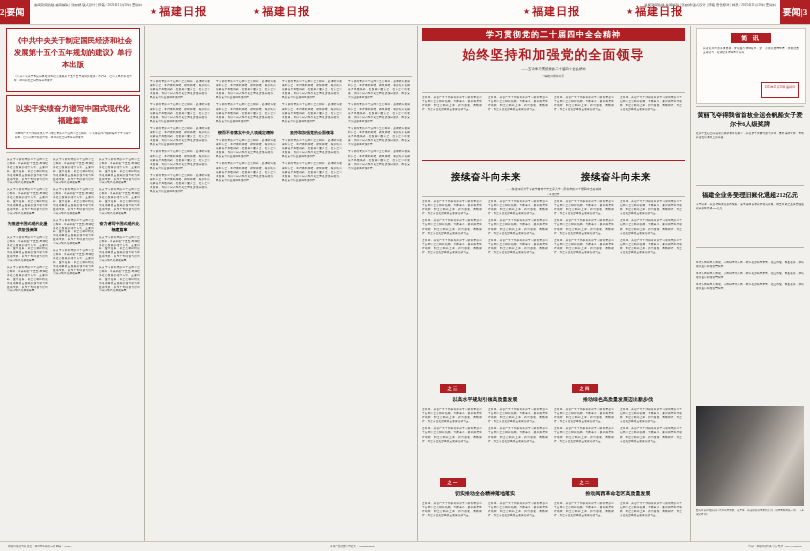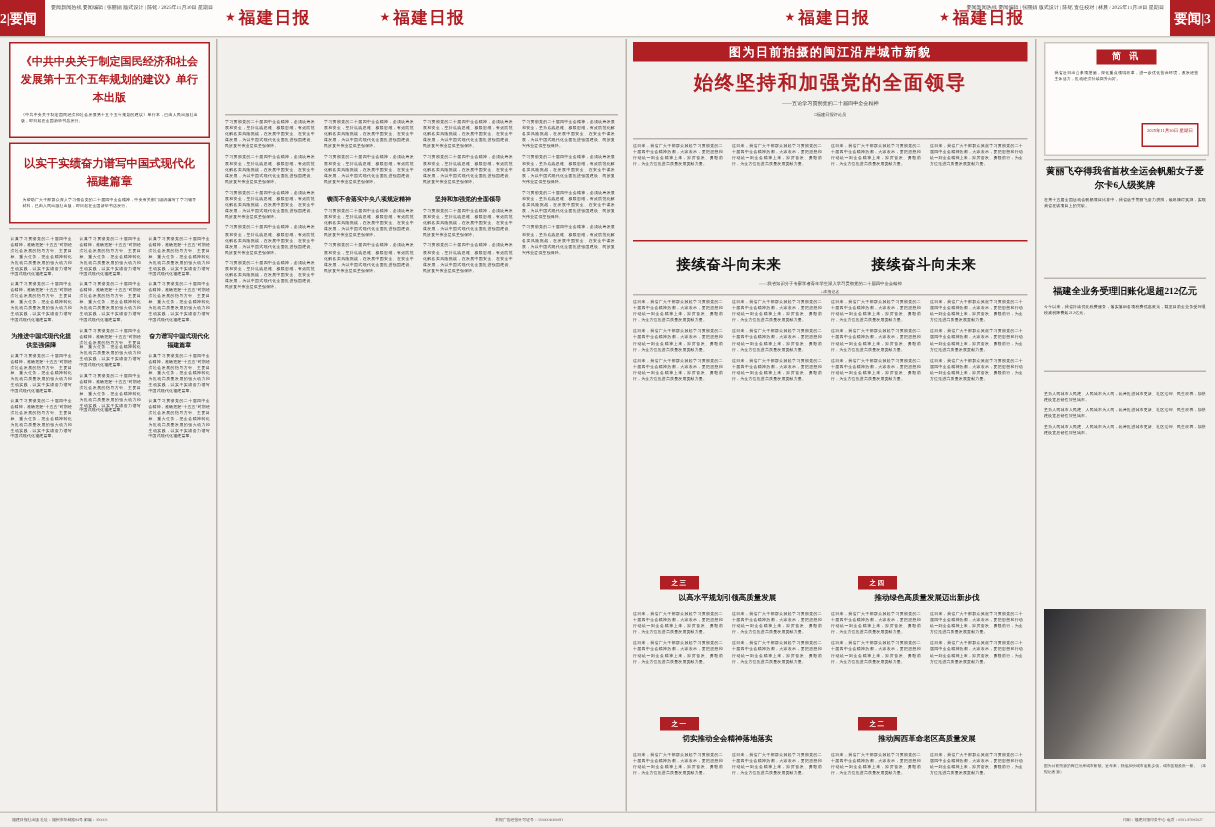--- a/index.html
+++ b/index.html
@@ -159,21 +159,21 @@
     <div class="tx">学习贯彻党的二十届四中全会精神，必须统筹发展和安全，坚持底线思维、极限思维，有效防范化解各类风险挑战，在发展中固安全、在安全中谋发展，为以中国式现代化全面推进强国建设、民族复兴伟业提供坚强保障。</div>
     <div class="tx" style="margin-top:3px;">学习贯彻党的二十届四中全会精神，必须统筹发展和安全，坚持底线思维、极限思维，有效防范化解各类风险挑战，在发展中固安全、在安全中谋发展，为以中国式现代化全面推进强国建设、民族复兴伟业提供坚强保障。</div>
   </div>
   <div class="col" style="left:348px;top:80px;width:62px;height:458px;">
     <div class="tx">学习贯彻党的二十届四中全会精神，必须统筹发展和安全，坚持底线思维、极限思维，有效防范化解各类风险挑战，在发展中固安全、在安全中谋发展，为以中国式现代化全面推进强国建设、民族复兴伟业提供坚强保障。</div>
     <div class="tx" style="margin-top:3px;">学习贯彻党的二十届四中全会精神，必须统筹发展和安全，坚持底线思维、极限思维，有效防范化解各类风险挑战，在发展中固安全、在安全中谋发展，为以中国式现代化全面推进强国建设、民族复兴伟业提供坚强保障。</div>
     <div class="tx" style="margin-top:3px;">学习贯彻党的二十届四中全会精神，必须统筹发展和安全，坚持底线思维、极限思维，有效防范化解各类风险挑战，在发展中固安全、在安全中谋发展，为以中国式现代化全面推进强国建设、民族复兴伟业提供坚强保障。</div>
     <div class="tx" style="margin-top:3px;">学习贯彻党的二十届四中全会精神，必须统筹发展和安全，坚持底线思维、极限思维，有效防范化解各类风险挑战，在发展中固安全、在安全中谋发展，为以中国式现代化全面推进强国建设、民族复兴伟业提供坚强保障。</div>
   </div>
 
-  <div class="banner-red" style="left:422px;top:28px;width:263px;height:13px;font-size:8px;line-height:13px;letter-spacing:1px;">图为日前拍摄的闽江沿岸城市新貌</div>
+  <div class="banner-red" style="left:422px;top:28px;width:263px;height:13px;font-size:8px;line-height:13px;letter-spacing:1px;">学习贯彻党的二十届四中全会精神</div>
 
   <div class="col" style="left:422px;top:46px;width:263px;">
     <div class="big-hd2">始终坚持和加强党的全面领导</div>
     <div class="sub" style="margin-top:3px;">——五论学习贯彻党的二十届四中全会精神</div>
     <div class="byline">□福建日报评论员</div>
   </div>
   <div class="rule-h" style="left:422px;top:92px;width:263px;"></div>
 
   <div class="col" style="left:422px;top:96px;width:60px;height:60px;">
     <div class="tx">连日来，我省广大干部群众掀起学习贯彻党的二十届四中全会精神热潮，大家表示，要把思想和行动统一到全会精神上来，踔厉奋发、勇毅前行，为全方位推进高质量发展贡献力量。</div>

